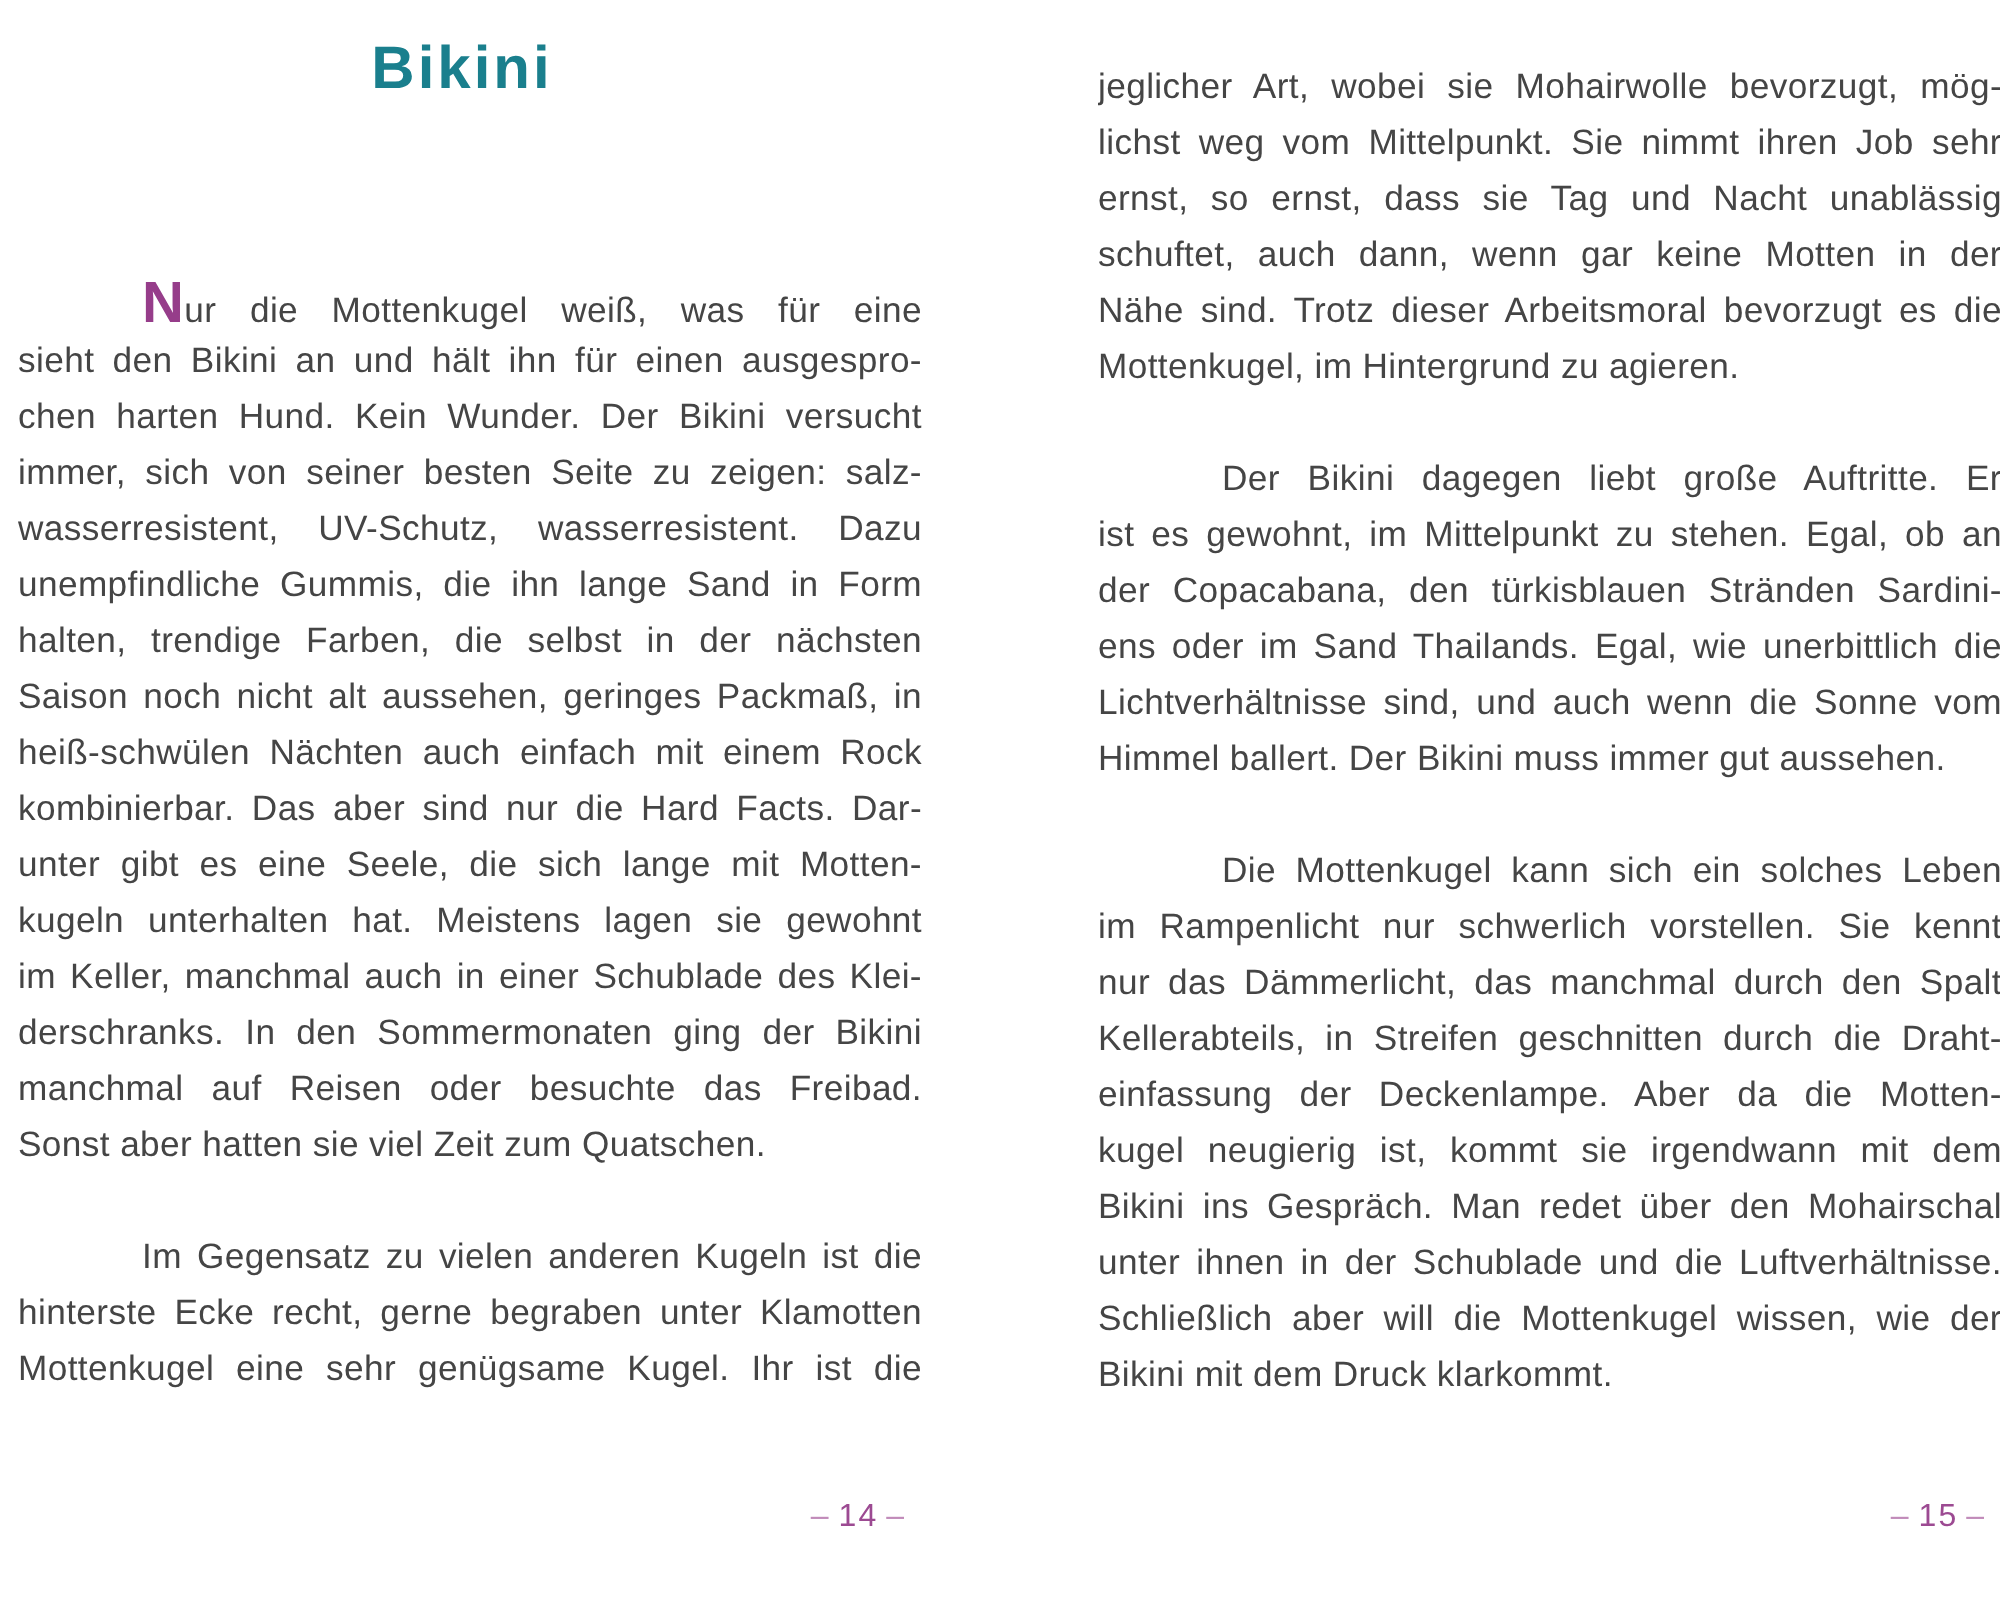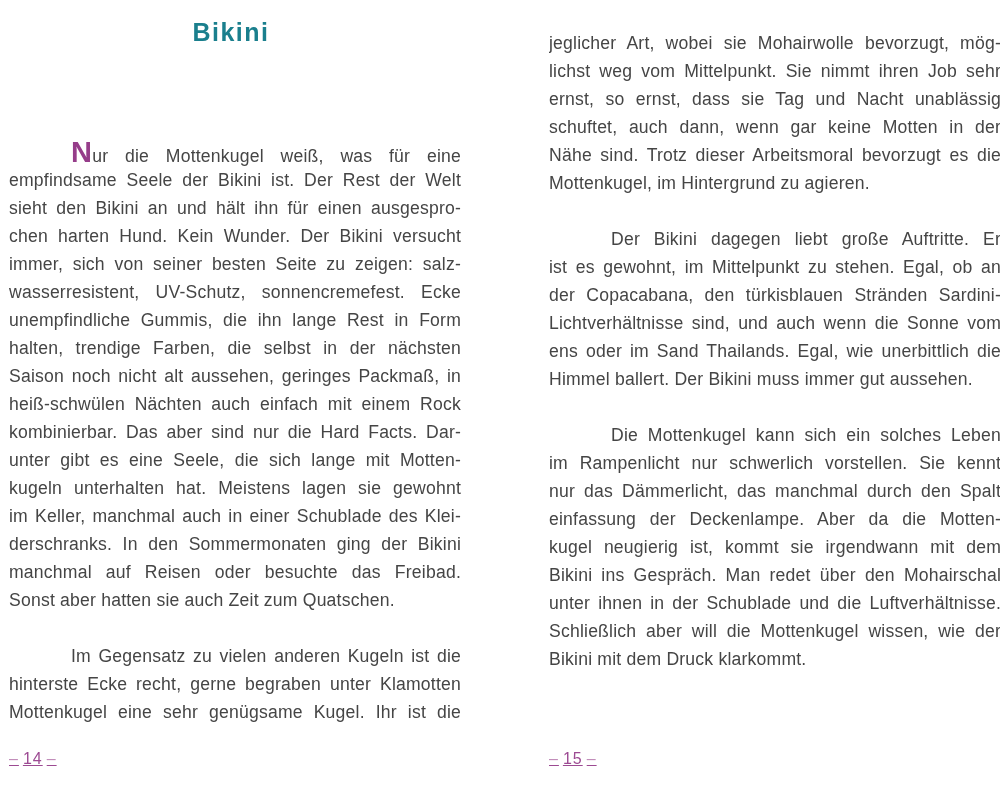--- a/index.html
+++ b/index.html
@@ -22,21 +22,21 @@
   }
   .page.left  { left: 5px;   width: 452px; }
   .page.right { left: 545px; width: 452px; }
 
   .chapter-title {
     position: absolute;
     top: 18px;
     left: 0;
     width: 100%;
     text-align: center;
-    font-size: 25px;
+    font-size: 30px;
     font-weight: bold;
     letter-spacing: 1.5px;
     color: var(--c-title, #1a7f8d);
   }
 
   .body-text {
     position: absolute;
     left: 4px;
     width: 100%;
     color: var(--c-body, #454545);
@@ -66,57 +66,55 @@
     font-weight: bold;
     line-height: 28px;
     vertical-align: baseline;
   }
 
   .page-number {
     position: absolute;
     top: 750px;
     left: 0;
     width: 100%;
-    text-align: left;
+    text-align: right;
     font-size: 16px;
     letter-spacing: 1px;
     color: var(--c-page-number, #9c4a92);
-    text-decoration: underline;
   }
   .page-number .pgdash {
     color: var(--c-page-number-dash, #c18bb9);
     padding: 0 4px;
   }
 </style>
 </head>
 <body>
 
 <div id="spread">
 
   <div class="page left">
     <div class="chapter-title">Bikini</div>
     <div class="body-text">
         <div class="para">
           <div class="line indent"><span class="dropcap">N</span>ur die Mottenkugel weiß, was für eine</div>
-          <div class="line">empfindsame Seele der Bikini ist. Der Rest der Welt</div>
           <div class="line">sieht den Bikini an und hält ihn für einen ausgespro-</div>
           <div class="line">chen harten Hund. Kein Wunder. Der Bikini versucht</div>
           <div class="line">immer, sich von seiner besten Seite zu zeigen: salz-</div>
-          <div class="line">wasserresistent, UV-Schutz, sonnencremefest. Ecke</div>
-          <div class="line">unempfindliche Gummis, die ihn lange Rest in Form</div>
+          <div class="line">wasserresistent, UV-Schutz, wasserresistent. Dazu</div>
+          <div class="line">unempfindliche Gummis, die ihn lange Sand in Form</div>
           <div class="line">halten, trendige Farben, die selbst in der nächsten</div>
           <div class="line">Saison noch nicht alt aussehen, geringes Packmaß, in</div>
           <div class="line">heiß-schwülen Nächten auch einfach mit einem Rock</div>
           <div class="line">kombinierbar. Das aber sind nur die Hard Facts. Dar-</div>
           <div class="line">unter gibt es eine Seele, die sich lange mit Motten-</div>
           <div class="line">kugeln unterhalten hat. Meistens lagen sie gewohnt</div>
           <div class="line">im Keller, manchmal auch in einer Schublade des Klei-</div>
           <div class="line">derschranks. In den Sommermonaten ging der Bikini</div>
           <div class="line">manchmal auf Reisen oder besuchte das Freibad.</div>
-          <div class="line lastline">Sonst aber hatten sie auch Zeit zum Quatschen.</div>
+          <div class="line lastline">Sonst aber hatten sie viel Zeit zum Quatschen.</div>
         </div>
         <div class="para">
           <div class="line indent">Im Gegensatz zu vielen anderen Kugeln ist die</div>
           <div class="line">hinterste Ecke recht, gerne begraben unter Klamotten</div>
           <div class="line">Mottenkugel eine sehr genügsame Kugel. Ihr ist die</div>
         </div>
       </div>
     <div class="page-number">
       <span class="pgdash">–</span><span class="pgnum">14</span><span class="pgdash">–</span>
     </div>
@@ -129,28 +127,29 @@
           <div class="line">lichst weg vom Mittelpunkt. Sie nimmt ihren Job sehr</div>
           <div class="line">ernst, so ernst, dass sie Tag und Nacht unablässig</div>
           <div class="line">schuftet, auch dann, wenn gar keine Motten in der</div>
           <div class="line">Nähe sind. Trotz dieser Arbeitsmoral bevorzugt es die</div>
           <div class="line lastline">Mottenkugel, im Hintergrund zu agieren.</div>
         </div>
         <div class="para">
           <div class="line indent">Der Bikini dagegen liebt große Auftritte. Er</div>
           <div class="line">ist es gewohnt, im Mittelpunkt zu stehen. Egal, ob an</div>
           <div class="line">der Copacabana, den türkisblauen Stränden Sardini-</div>
+          <div class="line">ens oder im Sand Thailands. Egal, wie unerbittlich die</div>
           <div class="line">Lichtverhältnisse sind, und auch wenn die Sonne vom</div>
-          <div class="line">ens oder im Sand Thailands. Egal, wie unerbittlich die</div>
           <div class="line lastline">Himmel ballert. Der Bikini muss immer gut aussehen.</div>
         </div>
         <div class="para">
           <div class="line indent">Die Mottenkugel kann sich ein solches Leben</div>
           <div class="line">im Rampenlicht nur schwerlich vorstellen. Sie kennt</div>
           <div class="line">nur das Dämmerlicht, das manchmal durch den Spalt</div>
+          <div class="line">Kellerabteils, in Streifen geschnitten durch die Draht-</div>
           <div class="line">einfassung der Deckenlampe. Aber da die Motten-</div>
           <div class="line">kugel neugierig ist, kommt sie irgendwann mit dem</div>
           <div class="line">Bikini ins Gespräch. Man redet über den Mohairschal</div>
           <div class="line">unter ihnen in der Schublade und die Luftverhältnisse.</div>
           <div class="line">Schließlich aber will die Mottenkugel wissen, wie der</div>
           <div class="line lastline">Bikini mit dem Druck klarkommt.</div>
         </div>
       </div>
     <div class="page-number">
       <span class="pgdash">–</span><span class="pgnum">15</span><span class="pgdash">–</span>

